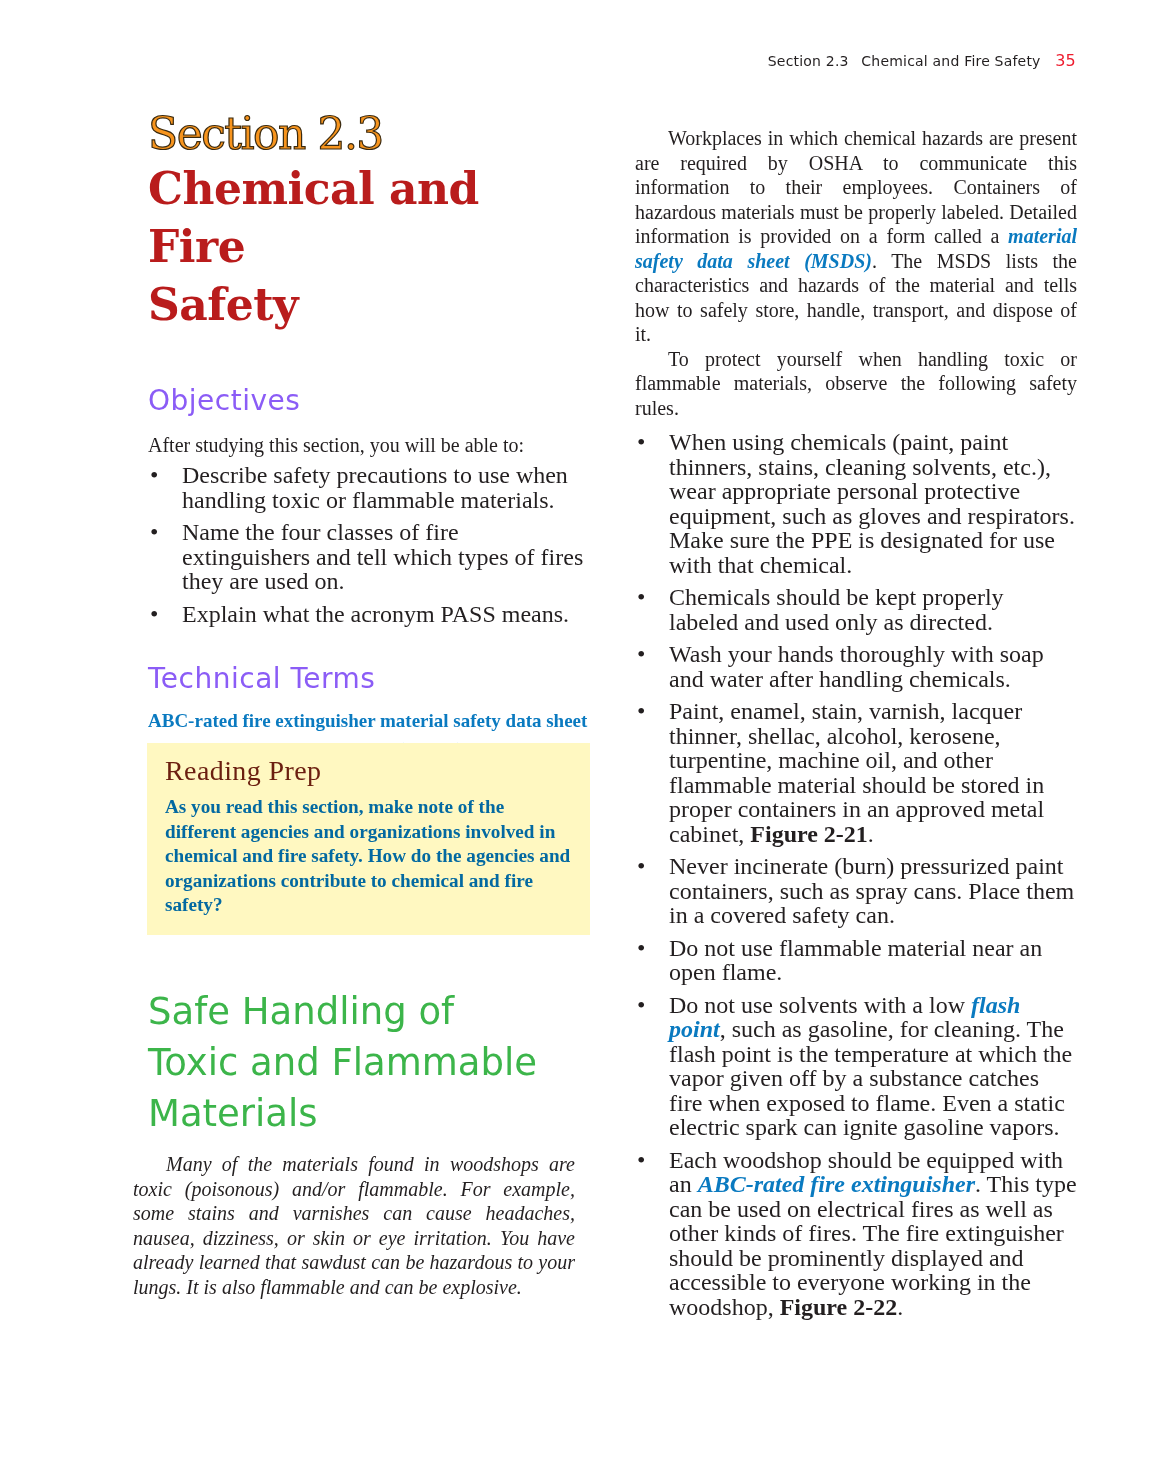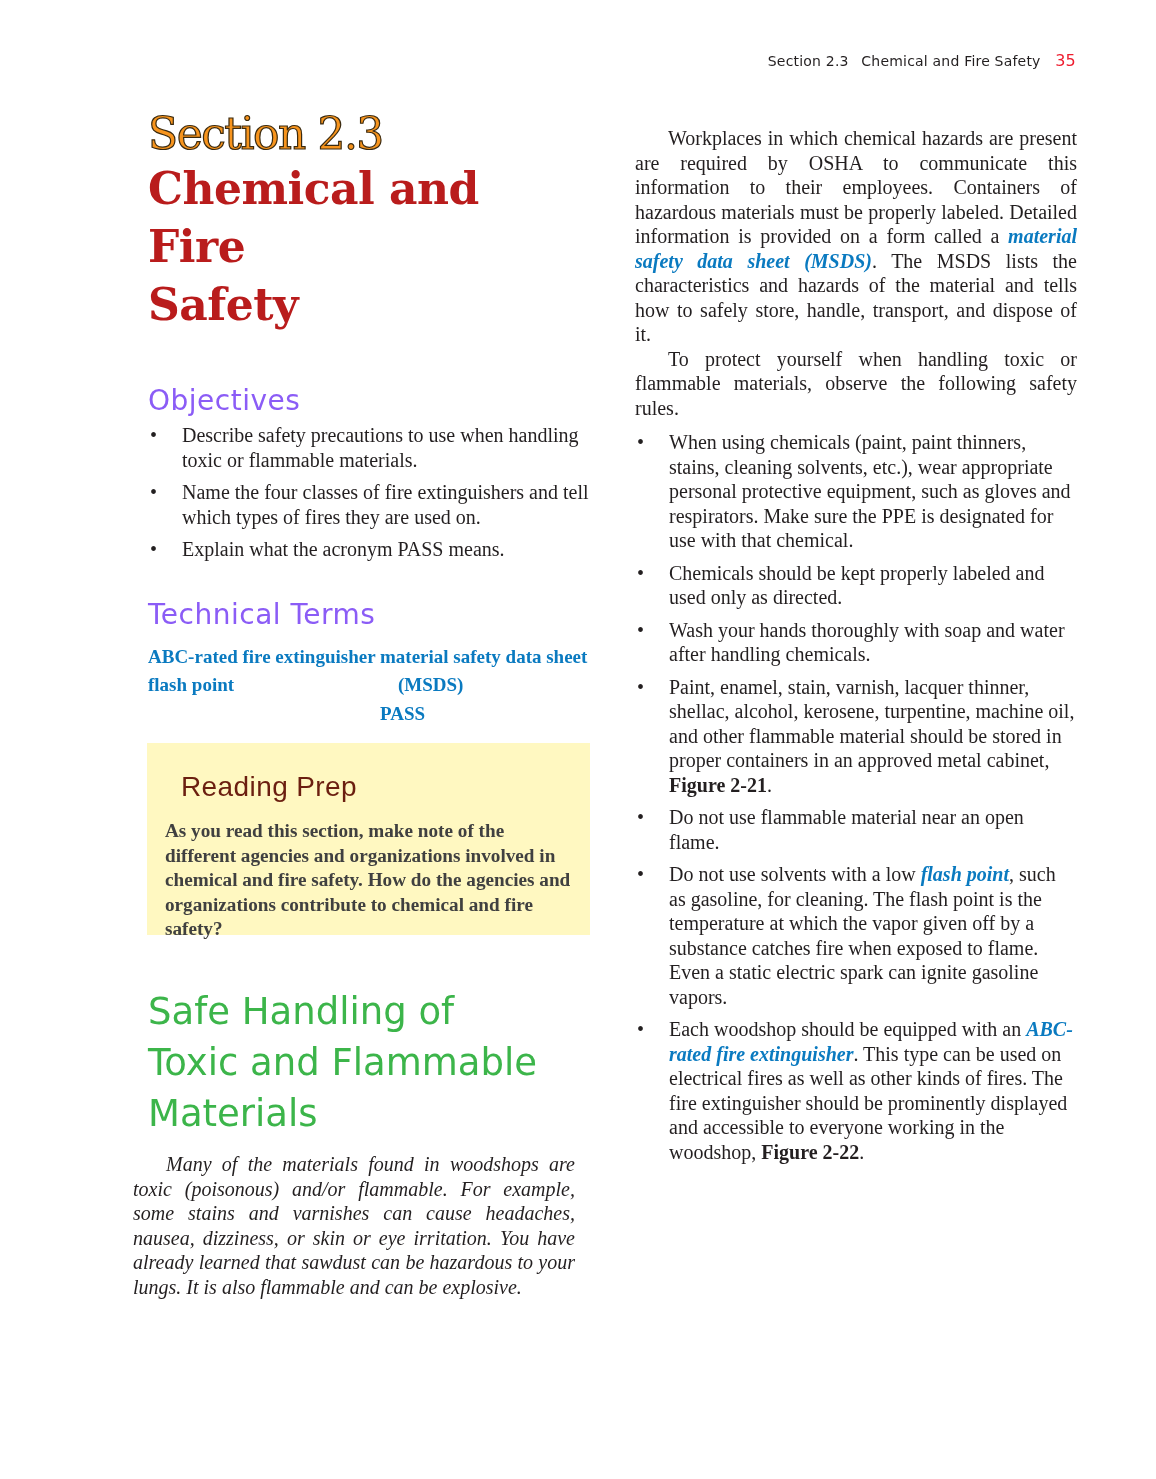--- a/index.html
+++ b/index.html
@@ -18,33 +18,33 @@
                      color: #f7941d; letter-spacing: -1.5px; line-height: 52px;
                      -webkit-text-stroke: 1.2px #3a2a10; margin: 0; }
     .section-title { font-family: "DejaVu Serif", serif; font-weight: bold; font-size: 44px;
                      line-height: 58px; color: #b91c1c; margin: 0; letter-spacing: -0.5px; }
 
     .head-red { font-family: "DejaVu Sans", sans-serif; font-size: 28px; color: #8b5cf6;
                 margin: 0; font-weight: normal; letter-spacing: 0.5px; }
     .obj-head { margin-top: 50px; }
     .intro { font-size: 20px; line-height: 24px; margin-top: 16px; }
     ul.bullets { list-style: none; margin: 6px 0 0 0; padding: 0; }
-    ul.bullets li { position: relative; padding-left: 34px; font-size: 20px; line-height: 24.5px; margin-bottom: 8px; }
+    ul.bullets li { position: relative; padding-left: 34px; font-size: 24px; line-height: 24.5px; margin-bottom: 8px; }
     ul.bullets li::before { content: "•"; position: absolute; left: 2px; top: 0; }
 
     .terms-head { margin-top: 36px; }
     .terms { display: grid; grid-template-columns: 232px 210px; margin-top: 12px; }
     .term { font-weight: bold; color: #0a7ac0; font-size: 19px; line-height: 28.5px;
             padding-left: 18px; text-indent: -18px; }
 
     .reading-prep { position: absolute; left: 147px; top: 743px; width: 443px; height: 192px;
                     background: #fff8c1; box-sizing: border-box; padding: 12px 18px; }
-    .rp-head { font-family: Liberation Sans, sans-serif; font-size: 28px; color: #6b1f10;
-               margin: 16px; font-weight: normal; letter-spacing: 0.4px; }
-    .rp-body { font-weight: bold; color: #404040; font-size: 19.2px; line-height: 24.5px; margin-top: 8px; }
+    .rp-head { font-family: Liberation Serif, serif; font-size: 28px; color: #6b1f10;
+               margin: 0; font-weight: normal; letter-spacing: 0.4px; }
+    .rp-body { font-weight: bold; color: #0369a1; font-size: 19.2px; line-height: 24.5px; margin-top: 8px; }
 
     .green-head { position: absolute; left: 148px; top: 986px; width: 450px;
                   font-family: "DejaVu Sans", sans-serif; font-size: 37px; line-height: 51px;
                   color: #3cb54a; margin: 0; font-weight: normal; }
 
     .para { font-size: 20px; line-height: 24.5px; text-align: justify; margin: 0; text-indent: 33px; }
     .left-para { position: absolute; left: 133px; top: 1152px; width: 442px; font-style: italic; }
 
     .key { color: #0a7ac0; font-weight: bold; font-style: italic; }
     .figref { font-weight: bold; }
@@ -61,20 +61,21 @@
 </div>
 
 <div class="col-left">
   <h2 class="section-label">Section 2.3</h2>
   <h1 class="section-title">
     <span>Chemical and Fire</span><br>
     <span>Safety</span>
   </h1>
 
   <h3 class="head-red obj-head">Objectives</h3>
+  <div class="intro">After studying this section, you will be able to:</div>
   <ul class="bullets">
     <li>Describe safety precautions to use when handling toxic or flammable materials.</li>
     <li>Name the four classes of fire extinguishers and tell which types of fires they are used on.</li>
     <li>Explain what the acronym PASS means.</li>
   </ul>
 
   <h3 class="head-red terms-head">Technical Terms</h3>
   <div class="terms">
     <div>
       <div class="term">ABC-rated fire extinguisher</div>
@@ -102,17 +103,18 @@
 
 <div class="col-right">
   <p class="para"><span>Workplaces in which chemical hazards are present are required by OSHA to communicate this information to their employees. Containers of hazardous materials must be properly labeled. Detailed information is provided on a form called a </span><span class="key">material safety data sheet (MSDS)</span><span>. The MSDS lists the characteristics and hazards of the material and tells how to safely store, handle, transport, and dispose of it.</span></p>
   <p class="para">To protect yourself when handling toxic or flammable materials, observe the following safety rules.</p>
 
   <ul class="bullets">
     <li>When using chemicals (paint, paint thinners, stains, cleaning solvents, etc.), wear appropriate personal protective equipment, such as gloves and respirators. Make sure the PPE is designated for use with that chemical.</li>
     <li>Chemicals should be kept properly labeled and used only as directed.</li>
     <li>Wash your hands thoroughly with soap and water after handling chemicals.</li>
     <li><span>Paint, enamel, stain, varnish, lacquer thinner, shellac, alcohol, kerosene, turpentine, machine oil, and other flammable material should be stored in proper containers in an approved metal cabinet, </span><span class="figref">Figure 2-21</span><span>.</span></li>
+    <li>Never incinerate (burn) pressurized paint containers, such as spray cans. Place them in a covered safety can.</li>
     <li>Do not use flammable material near an open flame.</li>
     <li><span>Do not use solvents with a low </span><span class="key">flash point</span><span>, such as gasoline, for cleaning. The flash point is the temperature at which the vapor given off by a substance catches fire when exposed to flame. Even a static electric spark can ignite gasoline vapors.</span></li>
     <li><span>Each woodshop should be equipped with an </span><span class="key">ABC-rated fire extinguisher</span><span>. This type can be used on electrical fires as well as other kinds of fires. The fire extinguisher should be prominently displayed and accessible to everyone working in the woodshop, </span><span class="figref">Figure 2-22</span><span>.</span></li>
   </ul>
 </div>
 
 </body></html>

